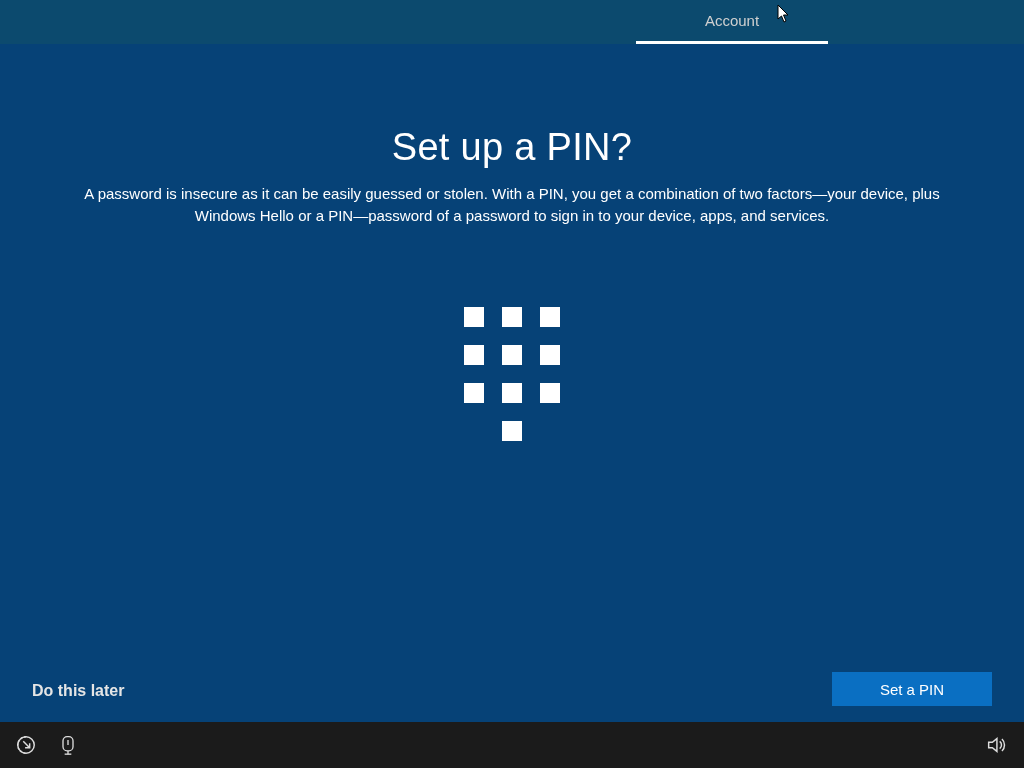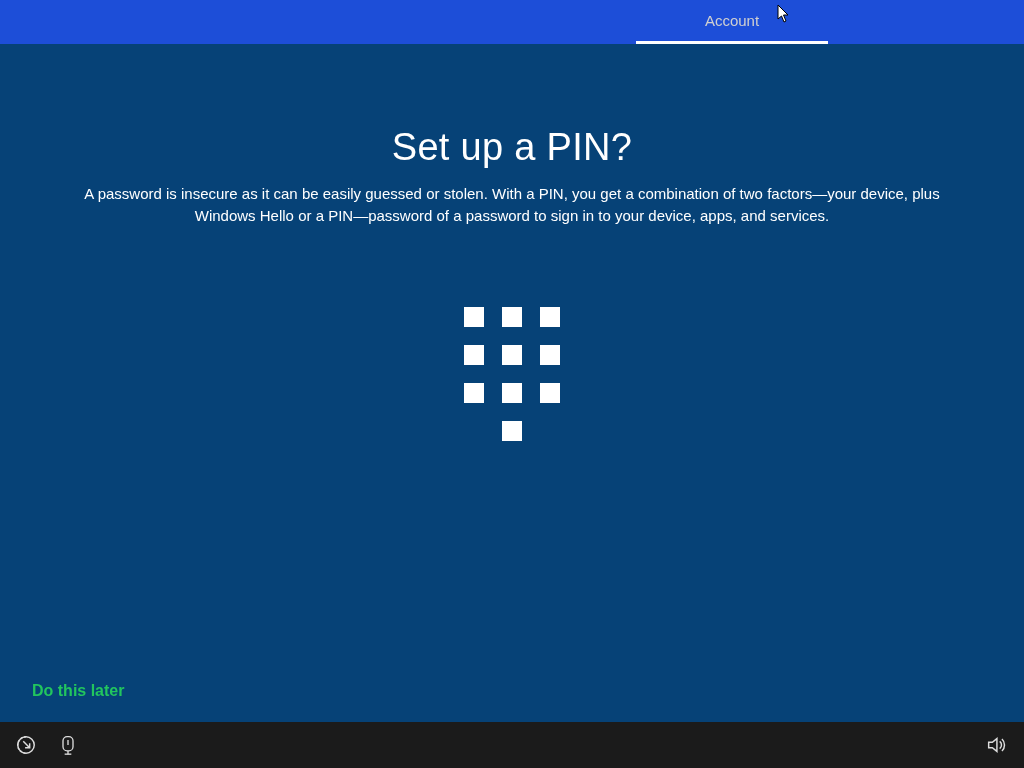--- a/index.html
+++ b/index.html
@@ -11,21 +11,21 @@
       width: 1024px;
       height: 768px;
       overflow: hidden;
       font-family: "Segoe UI", "Segoe UI Light", Arial, sans-serif;
       background: #000;
       color: #fff;
     }
     .topbar {
       width: 100%;
       height: 44px;
-      background: #1d4ed8;
+      background: #0c4a6e;
       position: relative;
     }
     .topbar-tab {
       position: absolute;
       left: 636px;
       top: 0;
       width: 192px;
       height: 44px;
       display: flex;
       align-items: center;
@@ -82,21 +82,21 @@
     }
     .keypad-graphic .blank {
       background: transparent;
     }
     .skip-link {
       position: absolute;
       left: 32px;
       bottom: 22px;
       font-size: 16px;
       font-weight: 600;
-      color: #22c55e;
+      color: #e5e5e5;
       cursor: pointer;
     }
     .primary-btn {
       position: absolute;
       right: 32px;
       bottom: 16px;
       width: 160px;
       height: 34px;
       background: #0a6fc2;
       color: #fff;
@@ -162,20 +162,23 @@
       <div class="sq"></div>
     <div class="sq blank"></div>
       <div class="sq"></div>
       <div class="sq blank"></div>
   </div>
 
   <div class="skip-link">
     <span>Do this later</span>
   </div>
 
+  <button class="primary-btn">
+    <span>Set a PIN</span>
+  </button>
 </div>
 
 <div class="bottombar">
   <div class="bottom-icon ease">
     <svg viewBox="0 0 24 24" width="22" height="22" stroke-width="1.6">
       <circle cx="12" cy="12" r="9"></circle>
       <path d="M12 3 a9 9 0 0 0 0 18" stroke-dasharray="2.2 2"></path>
       <path d="M9 8 L16 15"></path>
       <path d="M16 10 L16 15 L11 15"></path>
     </svg>

